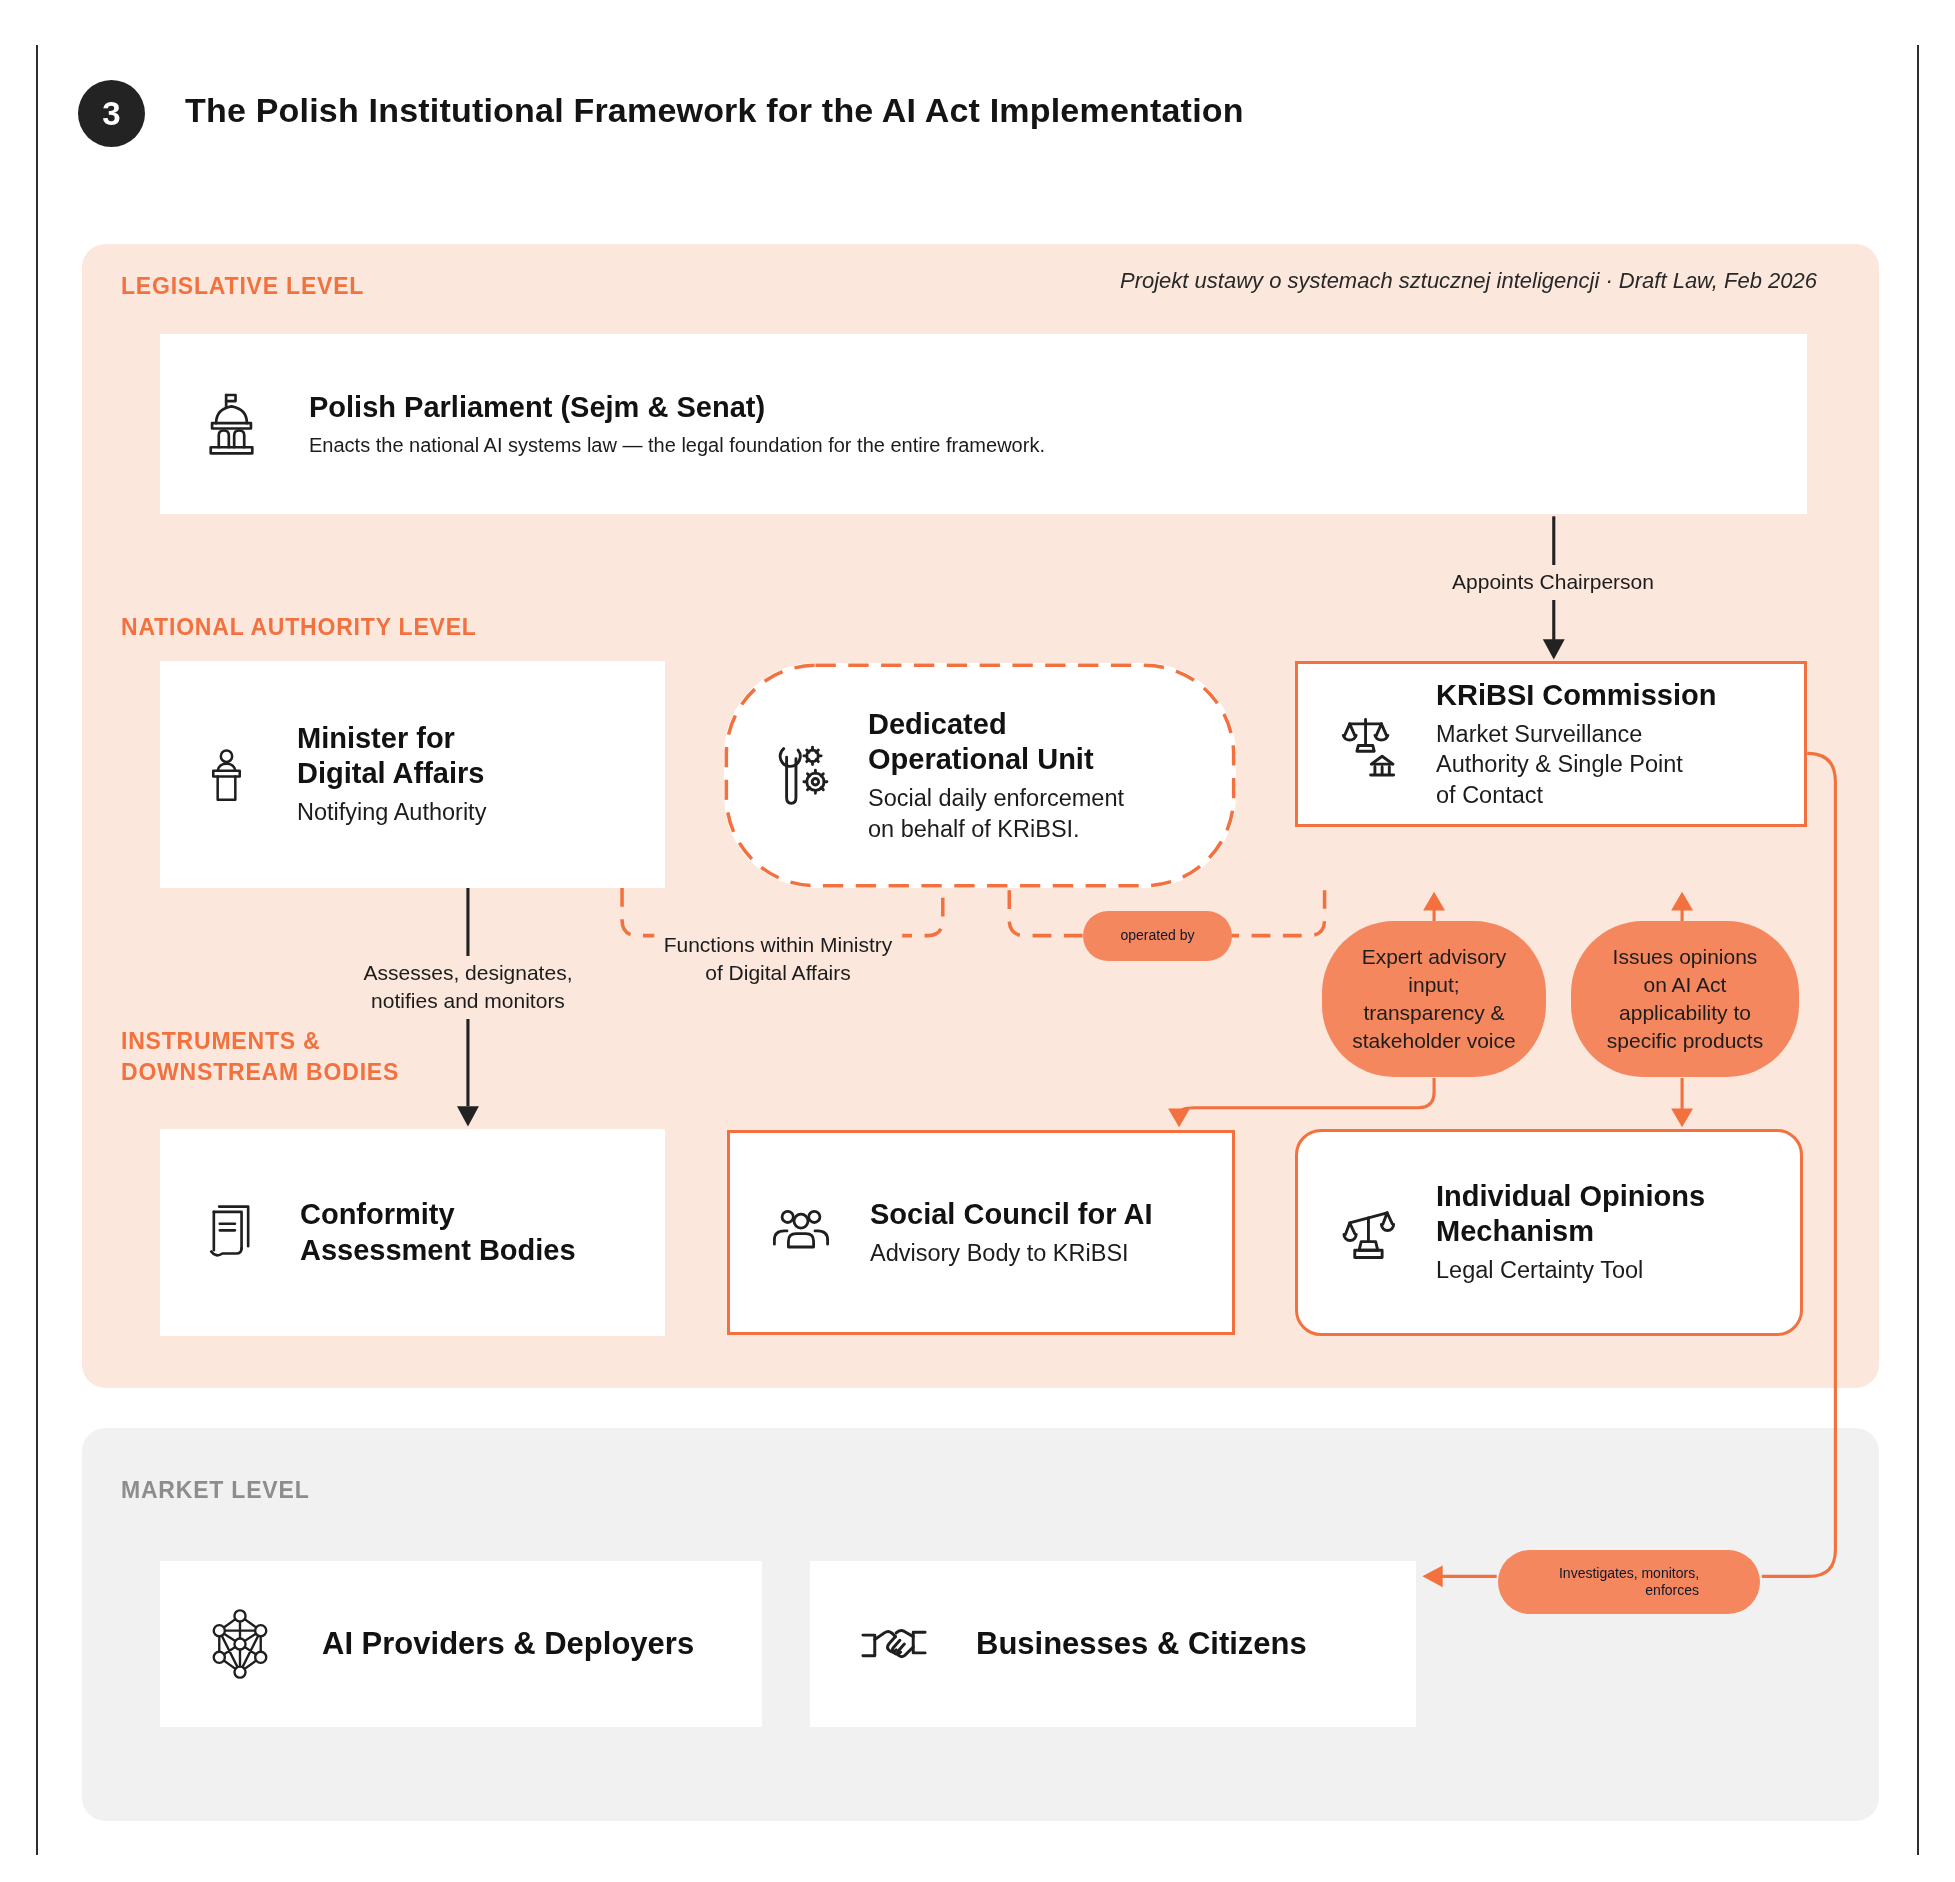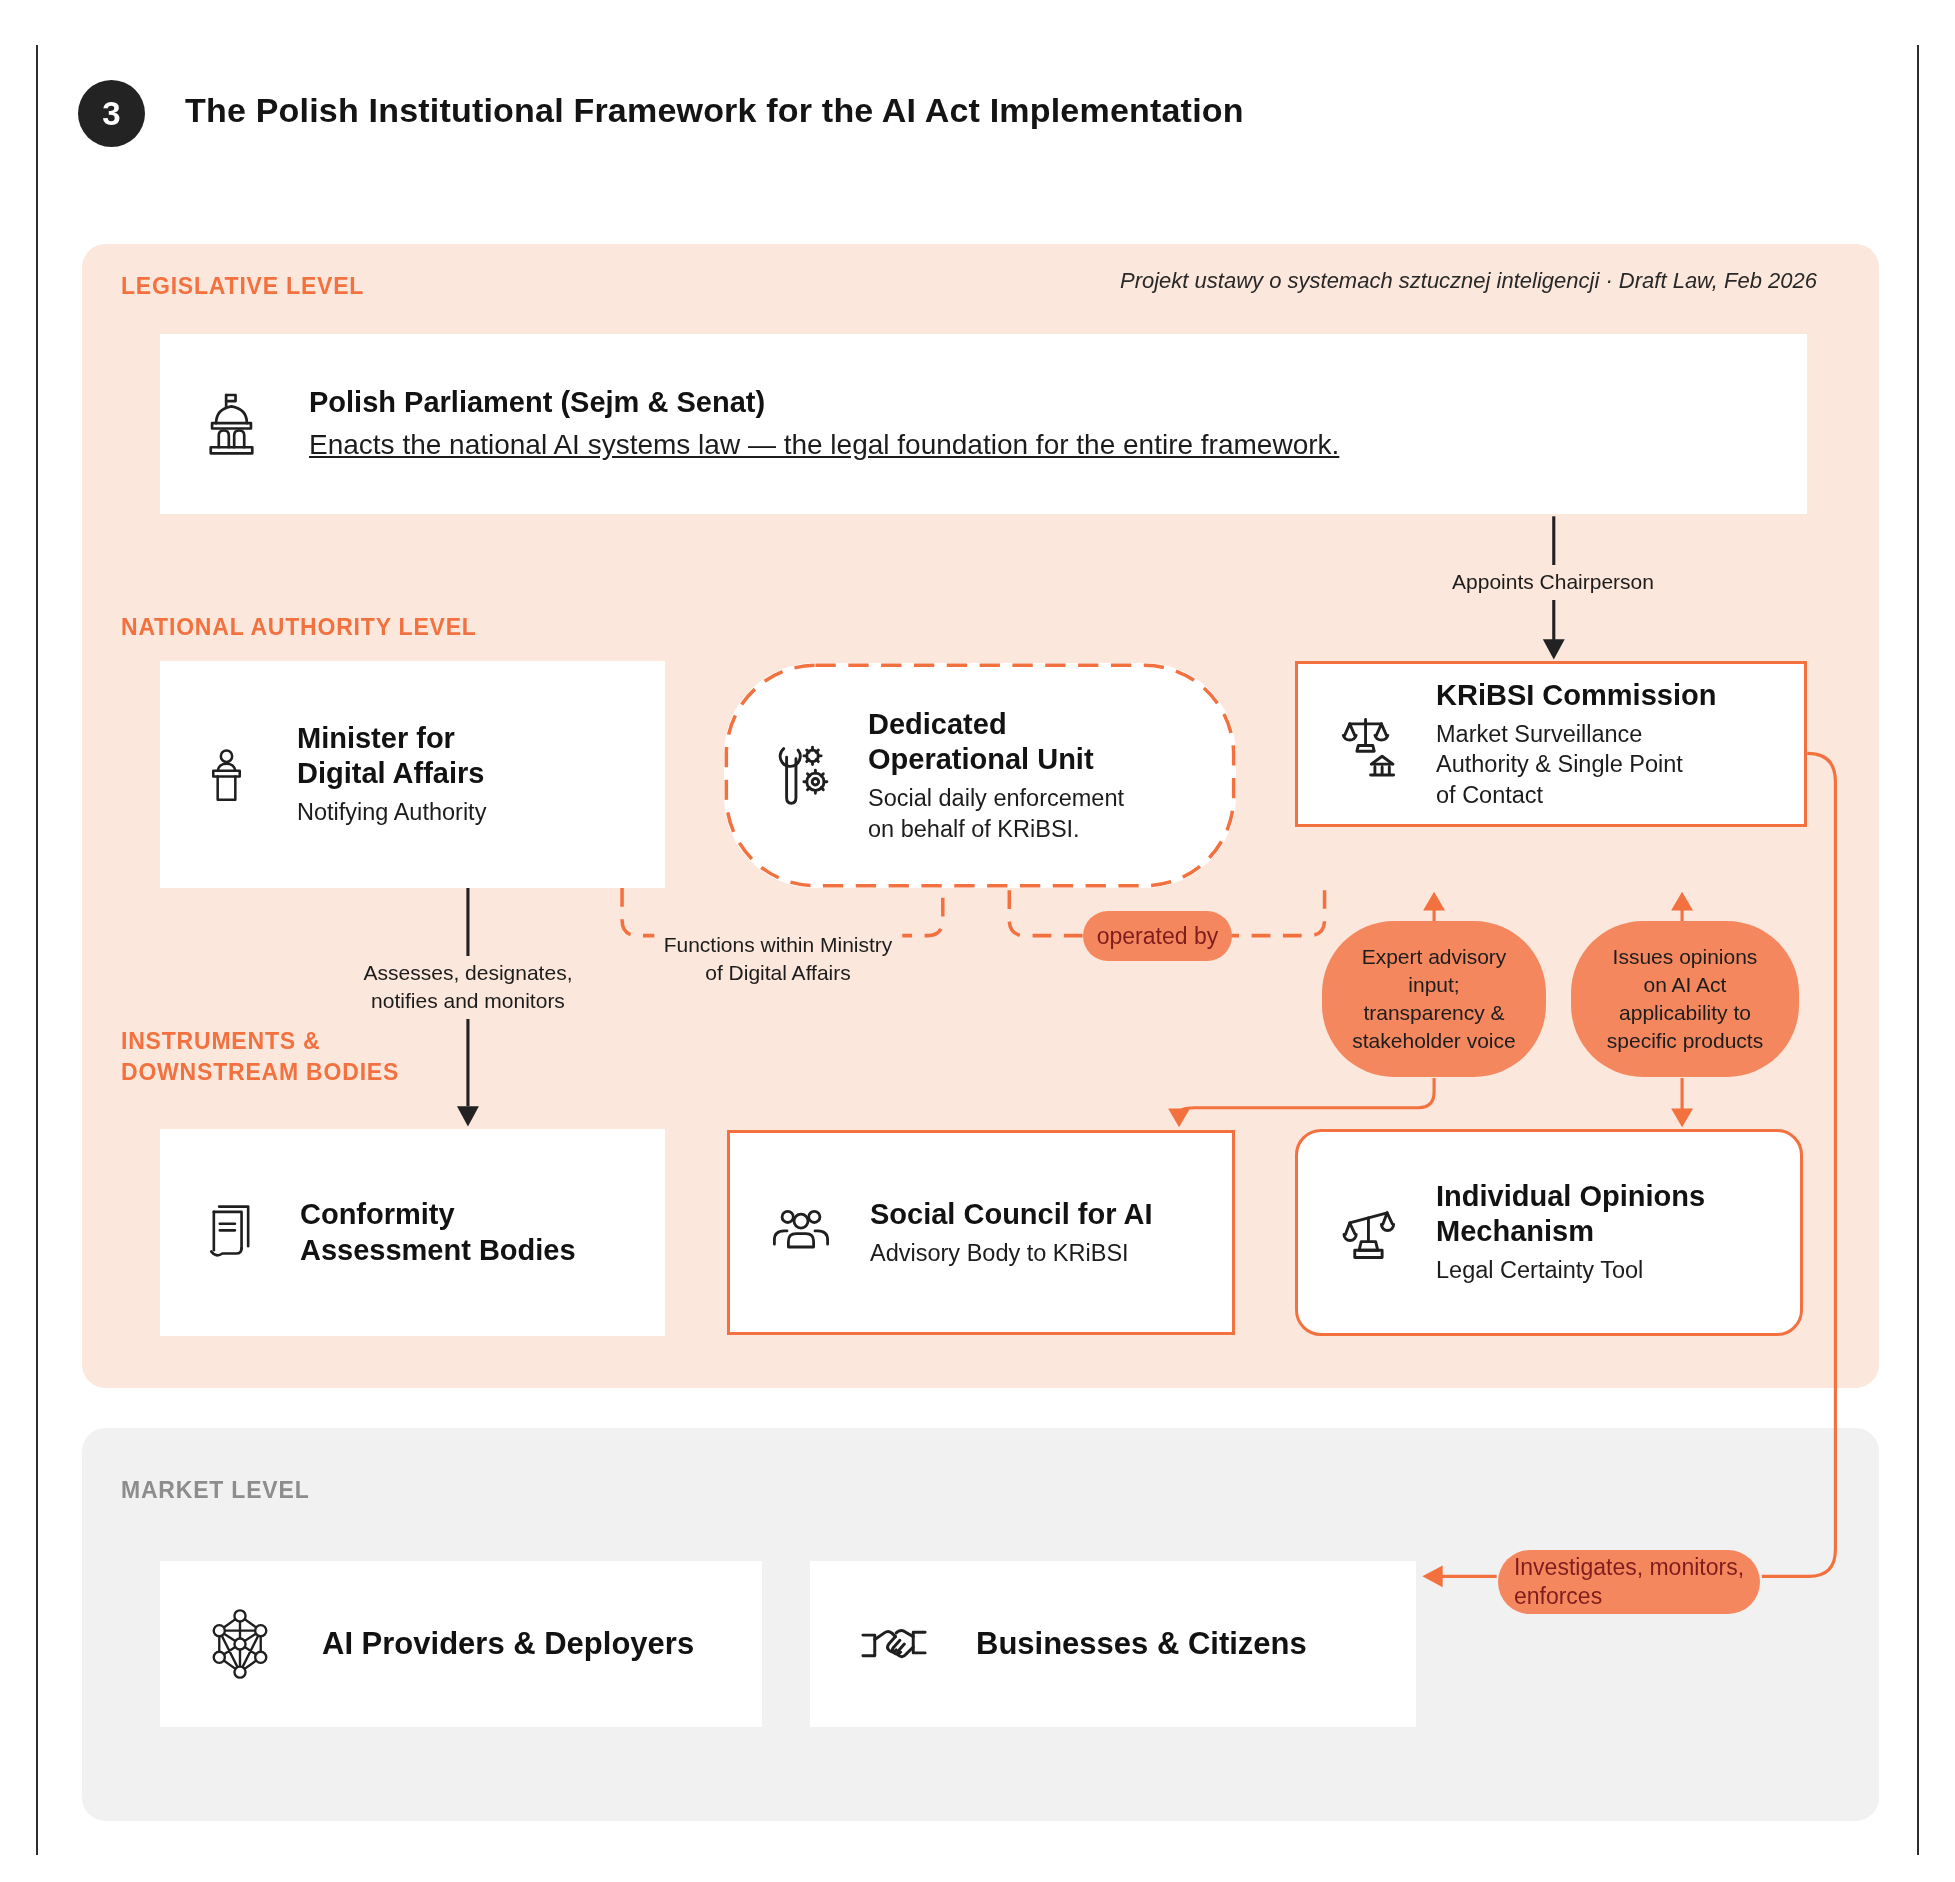--- a/index.html
+++ b/index.html
@@ -17,32 +17,32 @@
   .panel{position:absolute;border-radius:23.5px;}
   .panel.peach{left:82px;top:244px;width:1797px;height:1144px;background:#FBE7DC;}
   .panel.gray{left:82px;top:1428px;width:1797px;height:393px;background:#F1F1F1;}
   .seclabel{position:absolute;font-size:23px;font-weight:600;letter-spacing:0.8px;color:#F2713F;white-space:pre-line;line-height:1.35;}
   .seclabel.gray{color:#8D8D8D;}
   .caption{position:absolute;right:139px;top:268px;font-size:22px;font-style:italic;color:#282828;}
   .box{position:absolute;background:#ffffff;display:flex;align-items:center;}
   .box .txt{display:flex;flex-direction:column;}
   .t-title{font-size:29px;font-weight:700;line-height:1.22;white-space:pre-line;color:#121212;}
   .t-sub{font-size:23.5px;line-height:1.3;white-space:pre-line;margin-top:5.5px;color:#1c1c1c;}
-  .t-desc{font-size:28px;line-height:1.3;white-space:pre-line;margin-top:6.3px;color:#1c1c1c;text-decoration:underline;}
+  .t-desc{font-size:20px;line-height:1.3;white-space:pre-line;margin-top:6.3px;color:#1c1c1c;}
   .box--orange{border:3.9px solid #F2713F;}
   .box--orange-thin{border:3.1px solid #F2713F;}
   .iconwrap{flex:0 0 auto;display:flex;align-items:center;justify-content:center;}
   .icon{stroke:#1f1f1f;stroke-width:4;fill:none;stroke-linecap:round;stroke-linejoin:round;}
   .bubble{
     position:absolute;background:#F5875F;border-radius:72px;display:flex;align-items:center;justify-content:center;
     text-align:center;font-size:21px;line-height:1.34;color:#1d1d1d;white-space:pre-line;padding:0 11px;box-sizing:border-box;
   }
   .pill{
-    position:absolute;background:#F5875F;display:flex;align-items:center;justify-content:center;text-align:left;
-    font-size:23px;line-height:1.25;color:#7f1d1d;white-space:pre-line;
+    position:absolute;background:#F5875F;display:flex;align-items:center;justify-content:center;text-align:right;
+    font-size:14px;line-height:1.25;color:#0f172a;white-space:pre-line;
   }
   .conn-label{
     position:absolute;background:#FBE7DC;font-size:21px;line-height:1.35;color:#1c1c1c;text-align:center;
     white-space:pre-line;padding:3.1px 9.4px;transform:translateX(-50%);
   }
   .overlay{position:absolute;left:0;top:0;width:1956px;height:1883px;pointer-events:none;}
   .z5{z-index:5;} .z10{z-index:10;}
   .market-title{font-size:31px;font-weight:700;color:#121212;}
   .dash-border{position:absolute;left:0;top:0;width:100%;height:100%;}
 </style>

